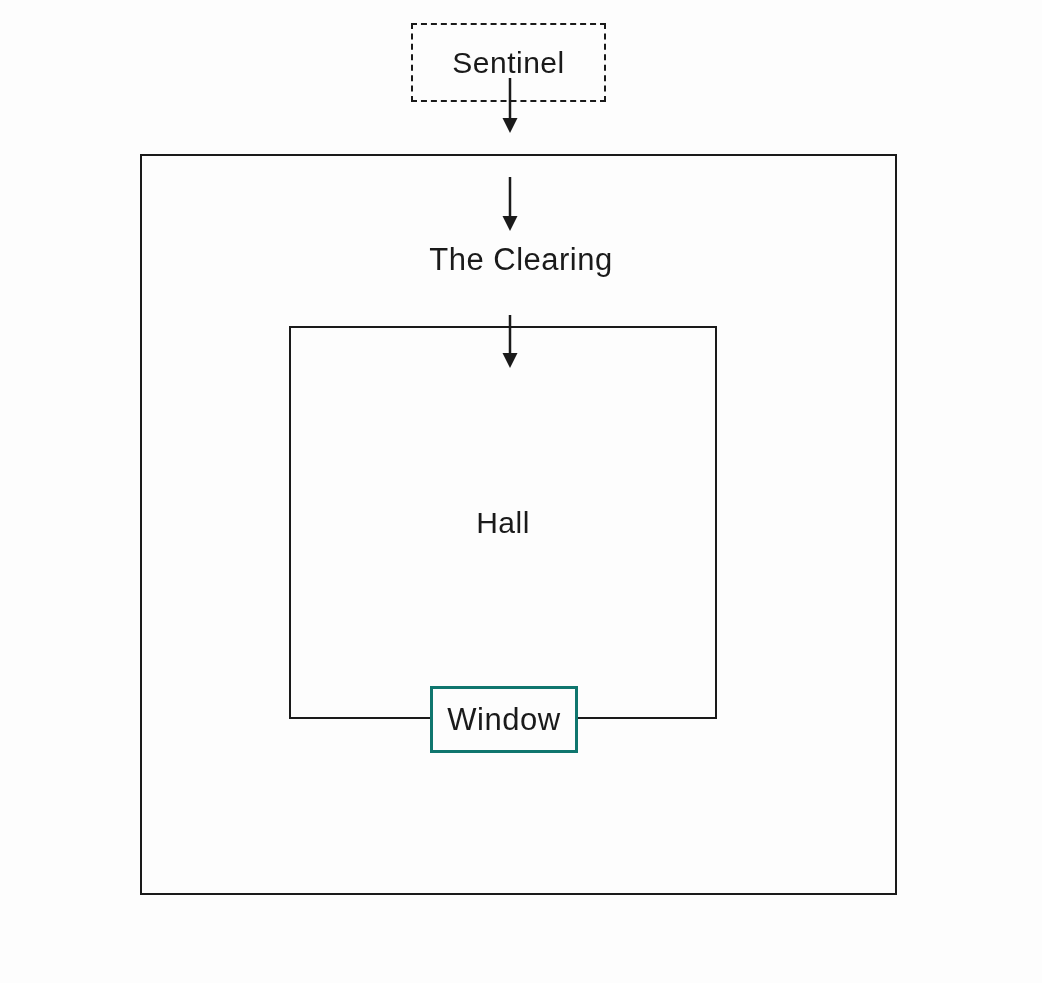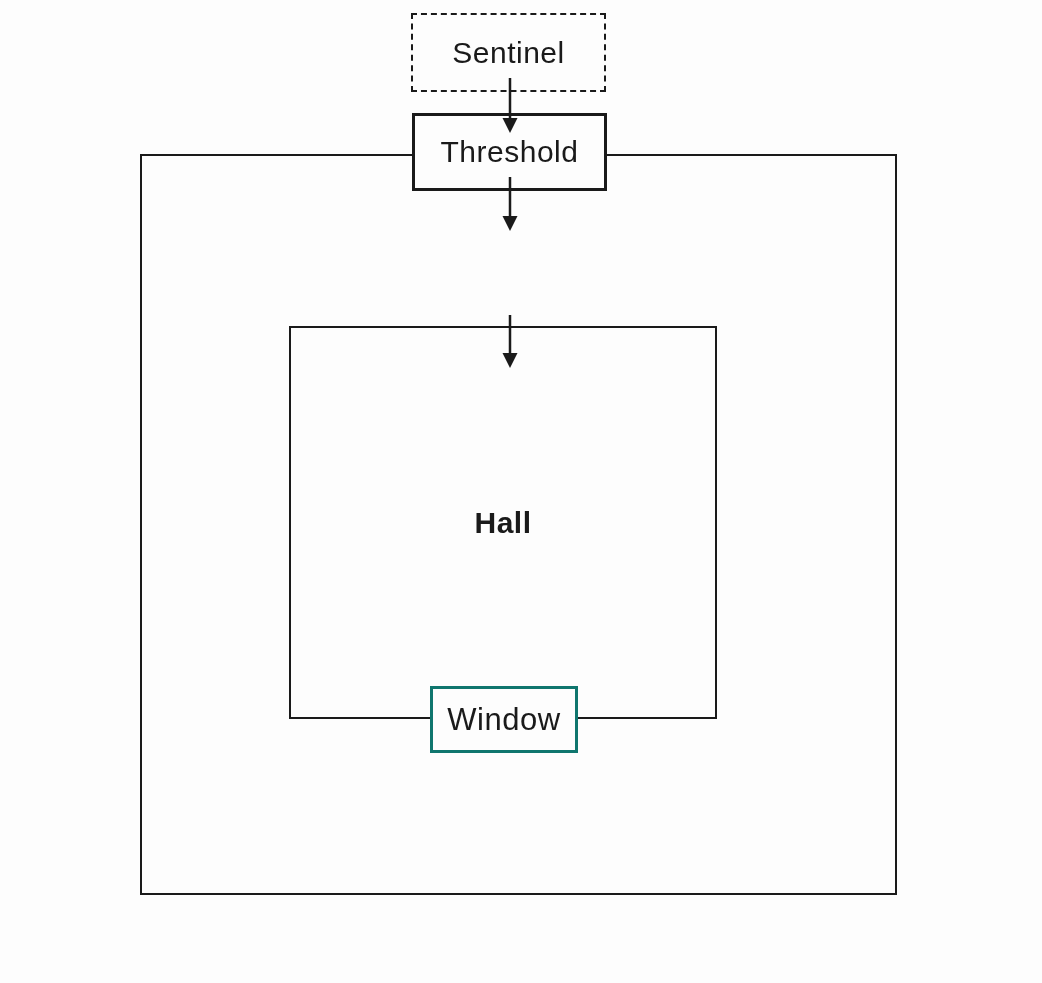--- a/index.html
+++ b/index.html
@@ -26,41 +26,40 @@
   .outer-room {
     left: 140px; top: 154px;
     width: 757px; height: 741px;
   }
   .hall-room {
     left: 289px; top: 326px;
     width: 428px; height: 393px;
     display: flex;
     align-items: center;
     justify-content: center;
-    font-weight: bold;
   }
   .hall-label {
     font-size: 30px;
     line-height: 1;
     letter-spacing: 0.5px;
   }
   .node {
     position: absolute;
     box-sizing: border-box;
     background: #fdfdfd;
     display: flex;
     align-items: center;
     justify-content: center;
     z-index: 2;
     font-size: 30px;
     letter-spacing: 0.5px;
     white-space: nowrap;
   }
   .node-sentinel {
-    left: 411px; top: 13px;
+    left: 411px; top: 23px;
     width: 195px; height: 79px;
     border: 2px dashed #1a1a1a;
     text-align: center;
   }
   .node-threshold {
     left: 412px; top: 113px;
     width: 195px; height: 78px;
     border: 3px solid #1a1a1a;
   }
   .node-window {
@@ -95,28 +94,26 @@
   <div class="room outer-room"></div>
 
   <div class="room hall-room">
     <span class="hall-label">Hall</span>
   </div>
 
   <div class="node node-sentinel">
     <span>Sentinel</span>
   </div>
 
-  <div class="node node-threshold">
-    <span>Threshold</span>
-  </div>
 
   <div class="node node-window">
     <span>Window</span>
   </div>
 
+  <div class="clearing-label">The Clearing</div>
 
   <svg class="arrow-layer" viewBox="0 0 1042 983" xmlns="http://www.w3.org/2000/svg">
 
     <g>
       <line x1="510" y1="78" x2="510" y2="119" stroke="#1a1a1a" stroke-width="2.5"></line>
       <polygon points="502.5,118 517.5,118 510,133" fill="#1a1a1a"></polygon>
     </g>
 
     <g>
       <line x1="510" y1="177" x2="510" y2="217" stroke="#1a1a1a" stroke-width="2.5"></line>

